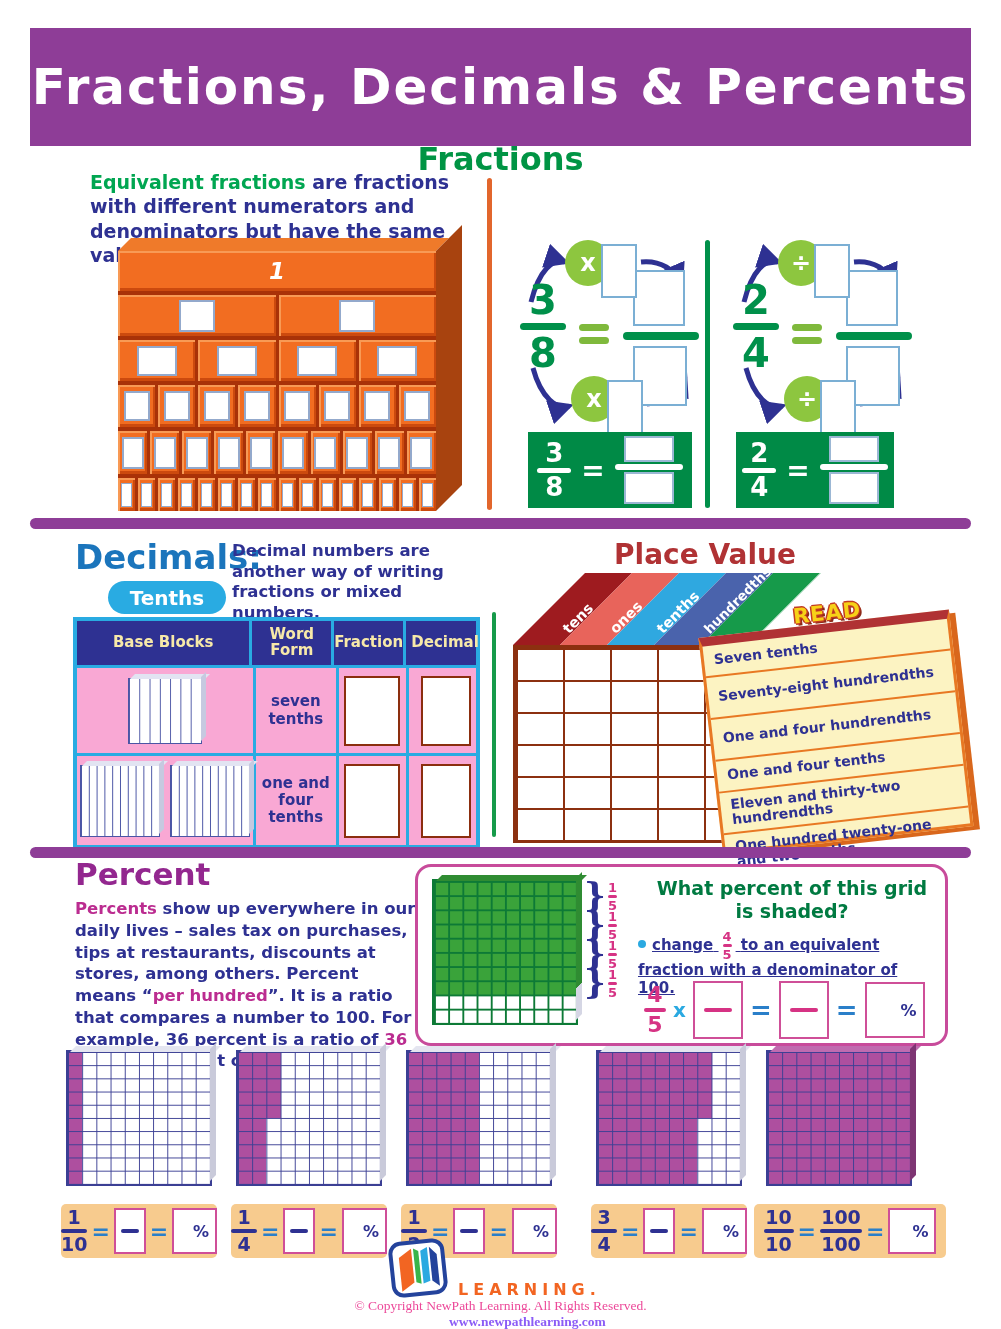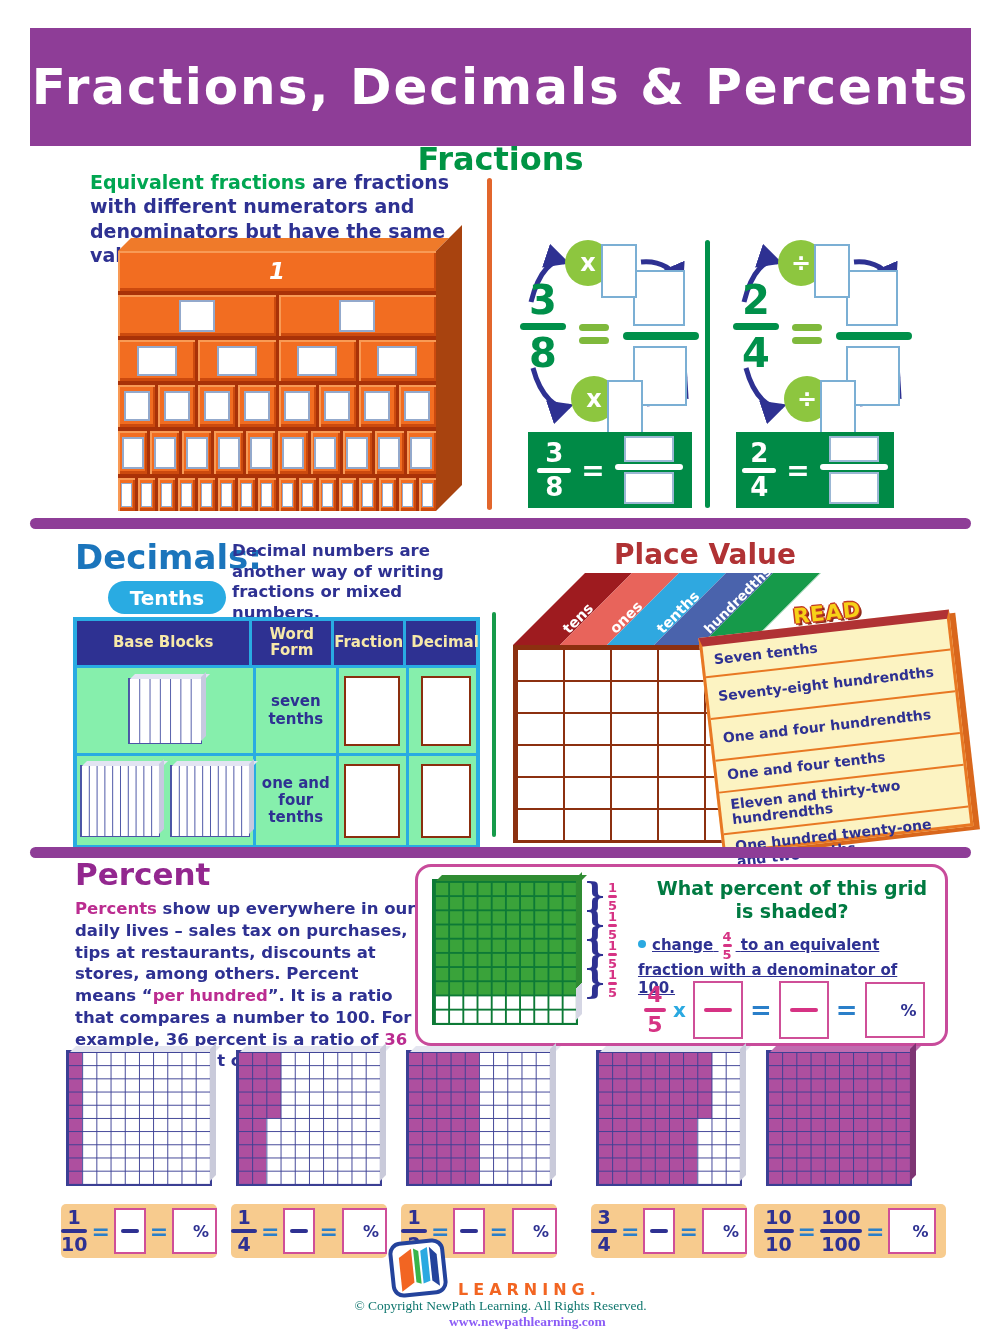--- a/index.html
+++ b/index.html
@@ -59,21 +59,21 @@
   .answer .eqw{color:#fff;font-size:28px;}
   .answer .stackb{display:flex;flex-direction:column;align-items:center;}
   .answer .stackb .bb{background:#fff;border:2px solid #9bb7d4;box-sizing:border-box;}
   .answer .stackb .wbar{width:68px;height:6px;background:#fff;border-radius:3px;margin:2px 0;}
 
   
   .dec-head{left:75px;top:537px;font-size:34px;color:#1b75bc;}
   .dec-desc{left:232px;top:541px;width:258px;font-size:16.5px;line-height:1.25;color:#2e3192;}
   .pill{left:108px;top:581px;width:118px;height:33px;background:#29abe2;border-radius:17px;
         color:#fff;font-size:20px;display:flex;align-items:center;justify-content:center;}
-  .dtable{left:73px;top:617px;width:407px;border:4px solid #29abe2;box-sizing:border-box;background:#86efac;}
+  .dtable{left:73px;top:617px;width:407px;border:4px solid #29abe2;box-sizing:border-box;background:#f9a8d4;}
   .dtr{display:flex;}
   .dth{background:#2e3192;color:#f7e9a9;font-size:15px;display:flex;align-items:center;
        justify-content:center;text-align:center;height:44px;line-height:1.05;}
   .dtd{display:flex;align-items:center;justify-content:center;border-top:3px solid #29abe2;}
   .dcol1{width:46%;} .dcol2{width:21%;border-left:3px solid #29abe2;}
   .dcol3{width:17.5%;border-left:3px solid #29abe2;} .dcol4{width:15.5%;border-left:3px solid #29abe2;padding-left:8px;}
   .r1h{height:85px;} .r2h{height:89px;}
   .wordform{color:#2e3192;font-size:15px;text-align:center;line-height:1.15;}
   .rod{position:relative;background:#fff;border:1.5px solid #4b55a5;box-sizing:border-box;}
   .rod::before{content:"";position:absolute;left:1px;top:-5px;right:-4px;height:5px;background:#e2e4f2;
@@ -143,21 +143,21 @@
   .plabel .eqfrac .n,.plabel .eqfrac .d{font-size:19px;}
   .plabel .eqfrac .bar{width:26px;height:4px;}
   .plabel .fbox{width:34px;height:46px;border-width:2px;}
   .plabel .fbox .ndash{width:18px;height:4px;background:#2e3192;border-radius:2px;}
   .plabel .resbox{width:48px;height:46px;border-width:2px;}
   .plabel .beq{font-size:22px;}
 
   
   .brand-name{left:452px;top:1242px;font-size:34px;color:#24439c;font-variant:small-caps;letter-spacing:2px;}
   .brand-sub{left:458px;top:1280px;font-size:16px;color:#f26522;letter-spacing:5px;}
-  .copyright{left:0;top:1298px;width:100%;text-align:center;font-size:13.5px;color:#0f766e;
+  .copyright{left:0;top:1298px;width:100%;text-align:center;font-size:13.5px;color:#ec4899;
              font-family:"Liberation Serif",serif;font-weight:normal;}
   .website{left:0;top:1314px;width:100%;text-align:center;font-size:13.5px;color:#8b5cf6;
            font-family:"Liberation Serif",serif;padding-left:27px;}
 </style>
 </head>
 <body>
 
 <svg width="0" height="0" style="position:absolute">
     <defs>
   <marker id="ah" viewBox="0 0 10 10" refX="8" refY="5" markerWidth="5" markerHeight="5" orient="auto">

